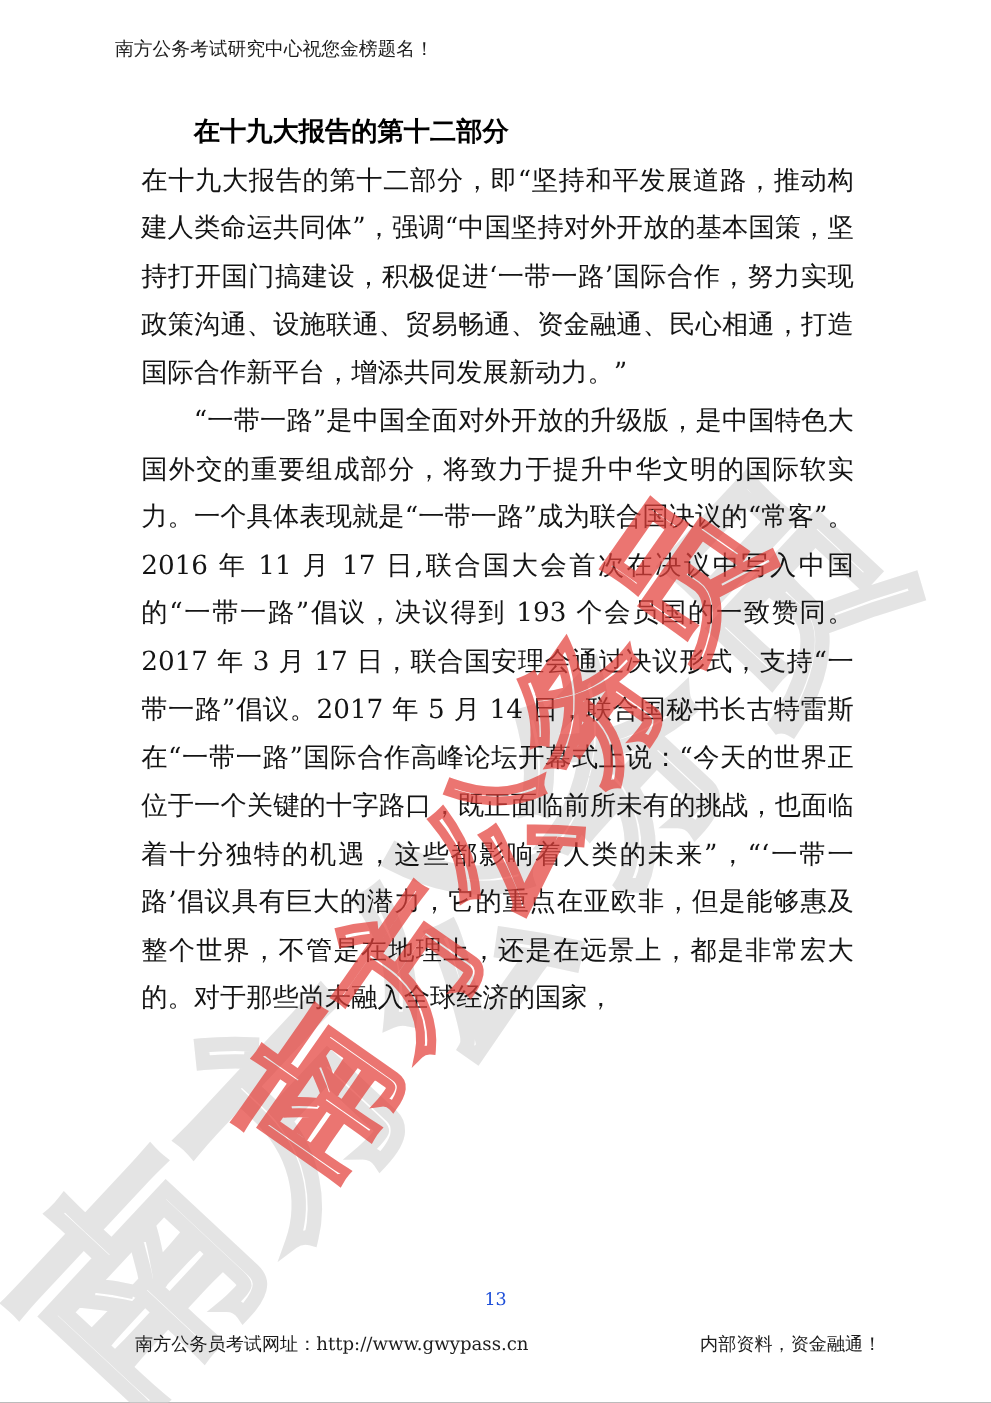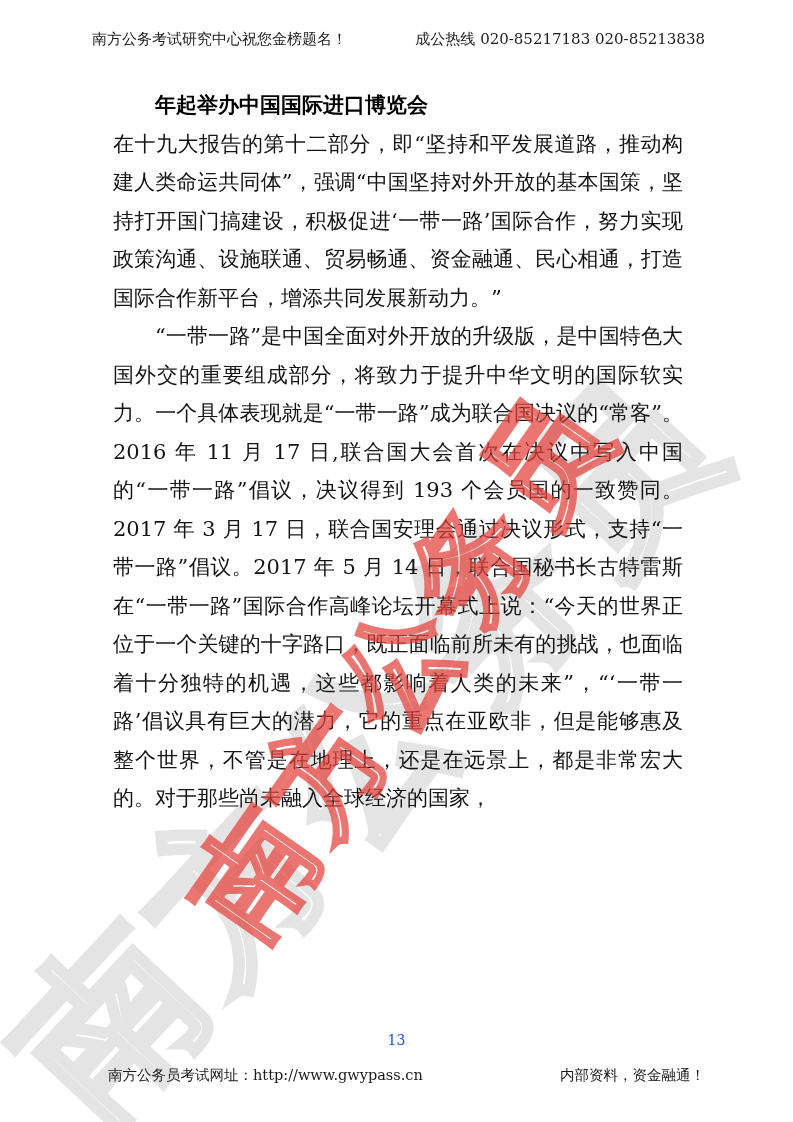--- a/index.html
+++ b/index.html
@@ -64,25 +64,24 @@
 </style>
 </head>
 <body>
 
 <div class="page">
 
   <div class="watermark gray">南方公务员</div>
 
   <div class="hdr">
     <span>南方公务考试研究中心祝您金榜题名！</span>
-    <span>成公热线 020-85217183 020-85213838</span>
   </div>
 
   <div class="doc-body">
-    <h2 class="sec-heading">年起举办中国国际进口博览会</h2>
+    <h2 class="sec-heading">在十九大报告的第十二部分</h2>
     <p class="para">在十九大报告的第十二部分，即“坚持和平发展道路，推动构建人类命运共同体”，强调“中国坚持对外开放的基本国策，坚持打开国门搞建设，积极促进‘一带一路’国际合作，努力实现政策沟通、设施联通、贸易畅通、资金融通、民心相通，打造国际合作新平台，增添共同发展新动力。”</p>
     <p class="para indent">“一带一路”是中国全面对外开放的升级版，是中国特色大国外交的重要组成部分，将致力于提升中华文明的国际软实力。一个具体表现就是“一带一路”成为联合国决议的“常客”。2016 年 11 月 17 日,联合国大会首次在决议中写入中国的“一带一路”倡议，决议得到 193 个会员国的一致赞同。2017 年 3 月 17 日，联合国安理会通过决议形式，支持“一带一路”倡议。2017 年 5 月 14 日，联合国秘书长古特雷斯在“一带一路”国际合作高峰论坛开幕式上说：“今天的世界正位于一个关键的十字路口，既正面临前所未有的挑战，也面临着十分独特的机遇，这些都影响着人类的未来”，“‘一带一路’倡议具有巨大的潜力，它的重点在亚欧非，但是能够惠及整个世界，不管是在地理上，还是在远景上，都是非常宏大的。对于那些尚未融入全球经济的国家，</p>
   </div>
 
   <div class="watermark red">南方公务员</div>
 
   <div class="page-num">13</div>
 
   <div class="ftr">
     <span>南方公务员考试网址：http://www.gwypass.cn</span>

